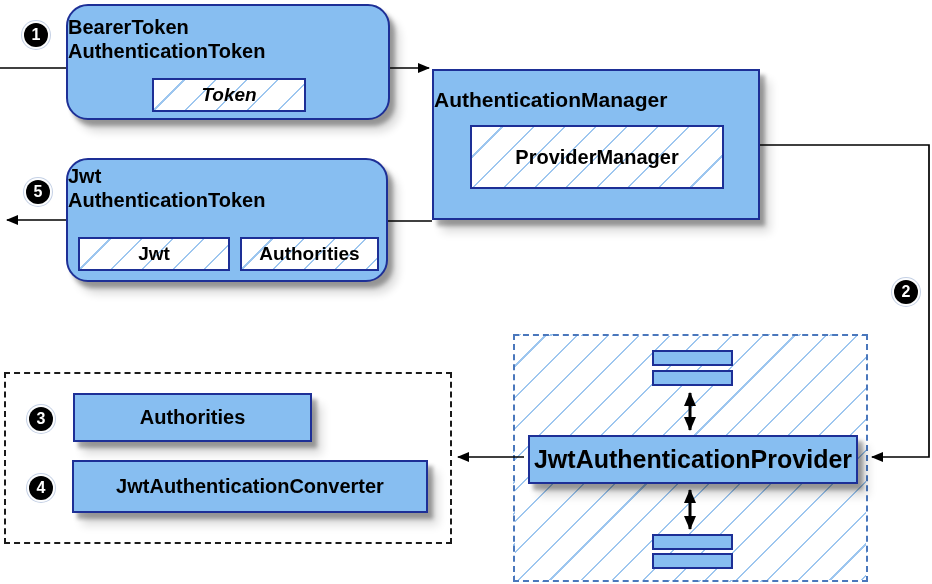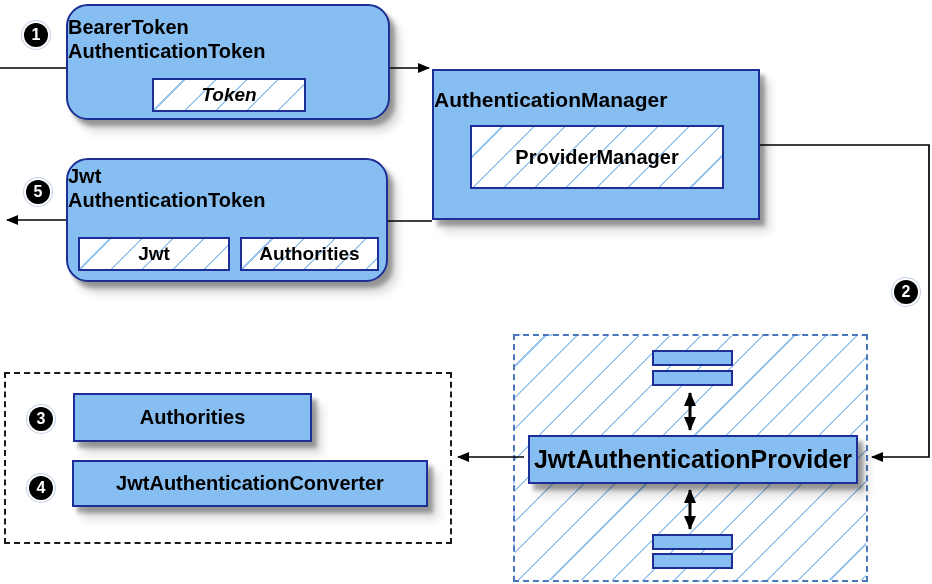--- a/index.html
+++ b/index.html
@@ -62,21 +62,21 @@
     background:var(--node-fill);border:2px solid var(--node-border);z-index:2;
   }
   #mini-1{top:350px;} #mini-2{top:370px;} #mini-3{top:534px;} #mini-4{top:553px;}
   #jwt-provider{left:528px;top:435px;width:330px;height:49px;font-weight:bold;font-size:25px;}
   
   #resolver-box{
     position:absolute;left:4px;top:372px;width:448px;height:172px;box-sizing:border-box;
     border:2px dashed #1a1a1a;z-index:1;
   }
   #jwt-decoder{left:73px;top:393px;width:239px;height:49px;font-weight:bold;font-size:20px;}
-  #jwt-converter{left:72px;top:460px;width:356px;height:47px;font-weight:bold;font-size:20px;}
+  #jwt-converter{left:72px;top:460px;width:356px;height:53px;font-weight:bold;font-size:20px;}
   
   #wires{position:absolute;left:0;top:0;width:932px;height:584px;z-index:5;pointer-events:none;}
   
   .badge{
     position:absolute;width:24px;height:24px;border-radius:50%;
     background:#000;color:#fff;z-index:6;
     display:flex;align-items:center;justify-content:center;
     font-weight:bold;font-size:16px;
     box-shadow:0 0 0 2px rgba(255,255,255,.95),0 0 0 3px rgba(110,140,190,.40);
   }

